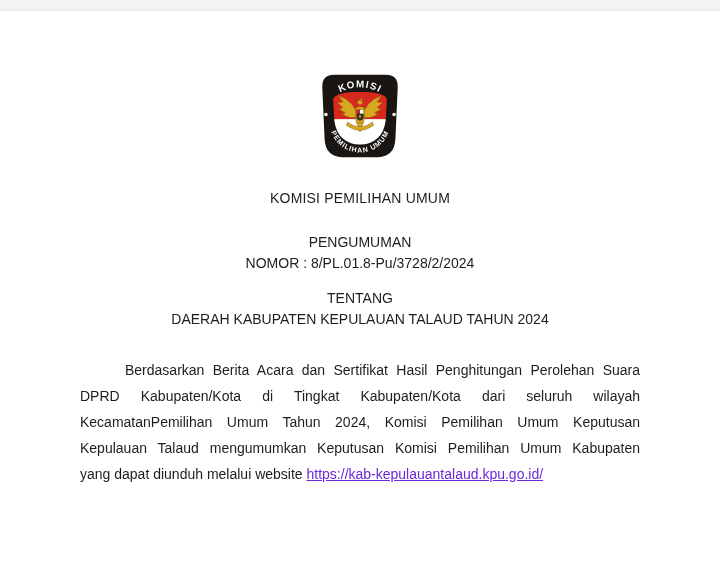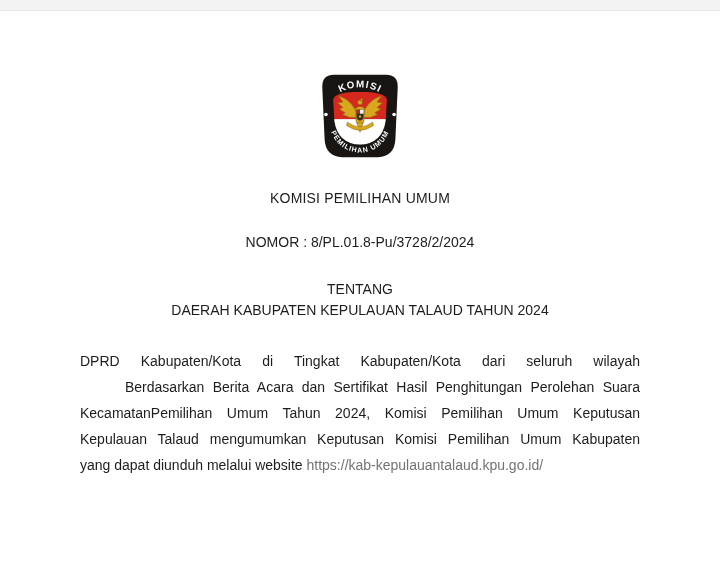--- a/index.html
+++ b/index.html
@@ -26,39 +26,40 @@
     line-height: 21px;
     letter-spacing: 0.2px;
   }
   .announcement {
     margin-top: 23px;
     text-align: center;
     font-size: 14px;
     line-height: 21px;
   }
   .subject {
-    margin-top: 26px;
+    margin-top: 14px;
     text-align: center;
     font-size: 14px;
     line-height: 20.5px;
   }
   .body-par {
     margin: 28px 80px 0 80px;
     font-size: 14px;
     line-height: 26px;
   }
   .jline {
     text-align: justify;
     text-align-last: justify;
     white-space: normal;
   }
   .jline.first { text-indent: 45px; }
   .lastline { text-align: left; }
   .weblink {
-    color: #737373;
+    color: #6d28d9;
+    text-decoration: underline;
     cursor: pointer;
   }
 </style>
 </head>
 <body>
 
 <div class="top-strip"></div>
 
 <div class="logo-wrap">
   <svg viewBox="0 0 100 108" width="78" height="84" aria-hidden="true">
@@ -104,30 +105,31 @@
       <textPath href="#arcBot" startOffset="50%" text-anchor="middle">PEMILIHAN UMUM</textPath>
     </text>
   </svg>
 </div>
 
 <div class="org-header">
   <div>KOMISI PEMILIHAN UMUM</div>
 </div>
 
 <div class="announcement">
+  <div>PENGUMUMAN</div>
   <div>NOMOR : 8/PL.01.8-Pu/3728/2/2024</div>
 </div>
 
 <div class="subject">
   <div>TENTANG</div>
   <div>DAERAH KABUPATEN KEPULAUAN TALAUD TAHUN 2024</div>
 </div>
 
 <div class="body-par">
+  <div class="jline first">Berdasarkan Berita Acara dan Sertifikat Hasil Penghitungan Perolehan Suara</div>
   <div class="jline">DPRD Kabupaten/Kota di Tingkat Kabupaten/Kota dari seluruh wilayah</div>
-  <div class="jline first">Berdasarkan Berita Acara dan Sertifikat Hasil Penghitungan Perolehan Suara</div>
   <div class="jline">KecamatanPemilihan Umum Tahun 2024, Komisi Pemilihan Umum Keputusan</div>
   <div class="jline">Kepulauan Talaud mengumumkan Keputusan Komisi Pemilihan Umum Kabupaten</div>
   <div class="lastline">
     <span>yang dapat diunduh melalui website</span>
     <a class="weblink">https://kab-kepulauantalaud.kpu.go.id/</a>
   </div>
 </div>
 
 </body></html>

